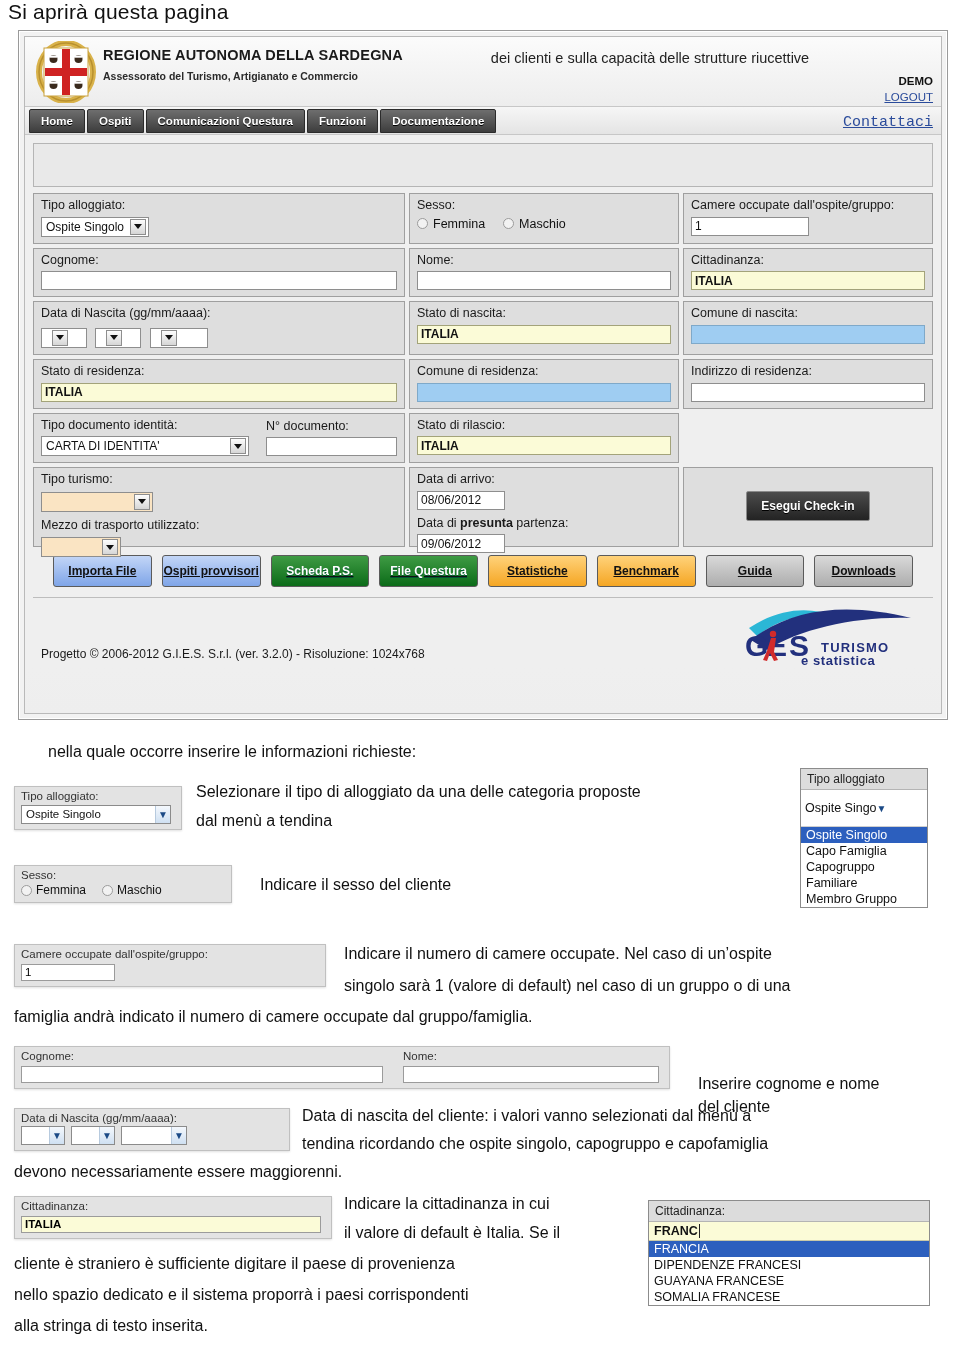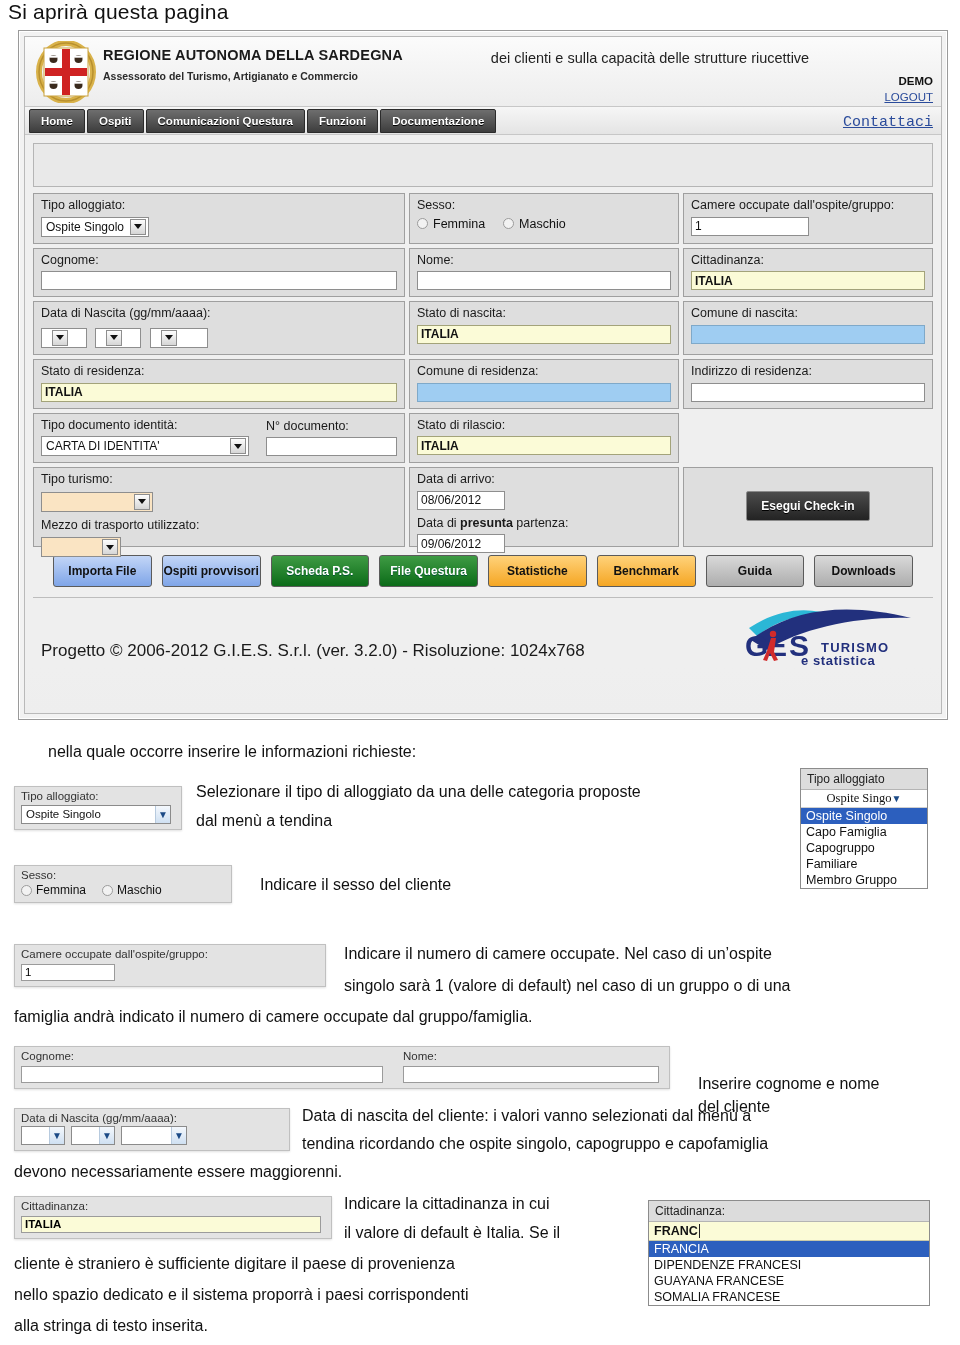--- a/index.html
+++ b/index.html
@@ -149,39 +149,39 @@
   .checkin-cell { display:flex; align-items:center; justify-content:center; }
   .btn-checkin {
     background:linear-gradient(#4c4c4c,#232323);
     color:#fff; font-size:12px; font-weight:bold;
     border:1px solid #8a8a8a; border-radius:2px;
     padding:7px 14px; text-shadow:0 1px 0 #000;
   }
 
   
   .actionbar {
-    display:flex; gap:10px; margin:8px 22px 10px 22px;
+    display:flex; gap:10px; margin:8px 22px 10px 22px;text-decoration:underline;
   }
   .abtn {
     width:108px; height:32px; display:flex; align-items:center; justify-content:center;
     font-size:12px; font-weight:bold; color:#111;
     border:1px solid #5b5b5b; border-radius:3px;
     text-align:center;
   }
   .abtn.blue  { background:linear-gradient(#c3d6f7,#7fa5e8); }
   .abtn.green { background:linear-gradient(#3f9b44,#0b6b18); color:#fff; text-shadow:0 1px 0 #053; }
   .abtn.amber { background:linear-gradient(#ffd27a,#f5a623); }
   .abtn.grey  { background:linear-gradient(#d9d9d9,#adadad); }
 
   .footerbar {
     position:relative; height:68px; margin:0 2px;
     border-top:1px solid #bdbdbd; background:#efefef;
   }
   .copyline {
-    position:absolute; left:8px; bottom:4px; font-size:17px; color:#1a1a1a;
+    position:absolute; left:8px; bottom:4px; font-size:12px; color:#1a1a1a;
   }
   .gies { position:absolute; right:10px; top:-4px; width:180px; height:72px; }
 
   
   .body-text {
     position:absolute; font-size:16px; color:#111; line-height:1.45;
   }
   .snip {
     position:absolute;
     background:#e3e3e3;
@@ -219,22 +219,22 @@
   }
   .popup .pedit {
     font-size:12.5px; padding:2px 5px; background:#fbfbd7;
     border-bottom:1px solid #c9c9a8; font-weight:bold; position:relative;
   }
   .popup .popt {
     font-size:12.5px; padding:1px 5px; white-space:nowrap; color:#111;
   }
   .popup .popt.sel-hl { background:#2c5fbe; color:#fff; }
   .popup .closedsel {
-    display:flex; align-items:center; justify-content:center;
-    font-size:12.5px; padding:1px 4px; background:#fff; border-bottom:1px solid #cfcfcf;font-family:Liberation Serif, serif;
+    display:flex; align-items:center; justify-content:flex-start;
+    font-size:12.5px; padding:11px 4px; background:#fff; border-bottom:1px solid #cfcfcf;
   }
   .caret-blue { color:#1b4a86; font-size:10px; font-weight:bold; }
 </style>
 </head>
 <body>
 
 <div class="intro">Si aprirà questa pagina</div>
 
 <div class="appshot">
  <div class="app-inner">

